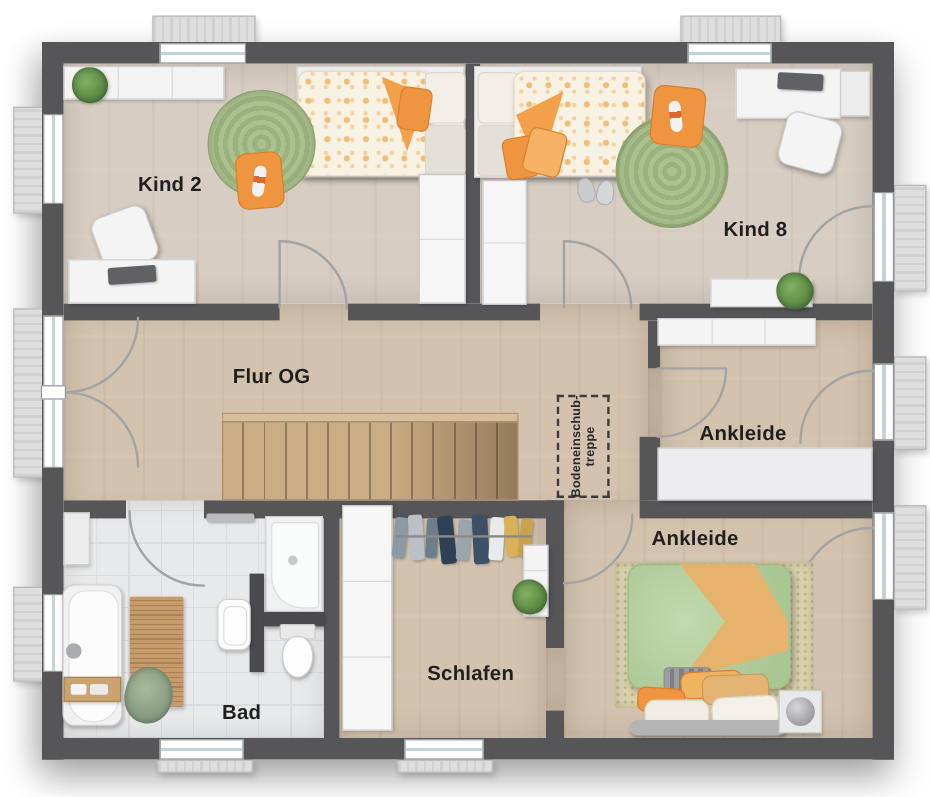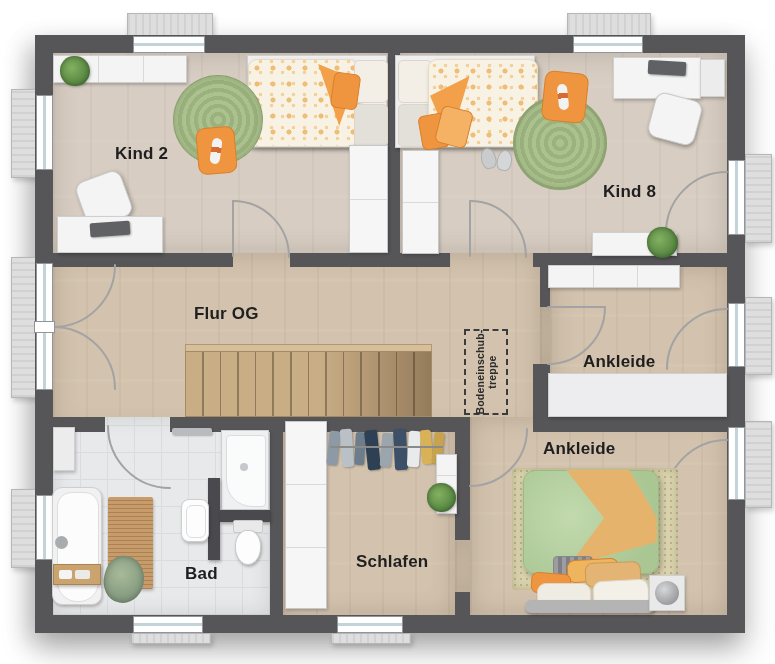--- a/index.html
+++ b/index.html
@@ -273,16 +273,16 @@
   </div>
   <div class="furn" style="left:649px;top:575px;width:36px;height:36px;background:#e9e9ea">
     <div class="abs" style="left:5px;top:5px;width:24px;height:24px;border-radius:50%;
          background:radial-gradient(circle at 38% 35%,#d6d7d9,#8f9194 85%)"></div>
   </div>
 
   <div class="rlabel" style="left:115px;top:144px">Kind 2</div>
   <div class="rlabel" style="left:603px;top:182px">Kind 8</div>
   <div class="rlabel" style="left:194px;top:304px">Flur OG</div>
   <div class="rlabel" style="left:583px;top:352px">Ankleide</div>
-  <div class="rlabel" style="left:185px;top:564px">Bad</div>
+  <div class="rlabel" style="left:185px;top:584px">Bad</div>
   <div class="rlabel" style="left:356px;top:552px">Schlafen</div>
   <div class="rlabel" style="left:543px;top:439px">Ankleide</div>
 </div>
 
 </body></html>

